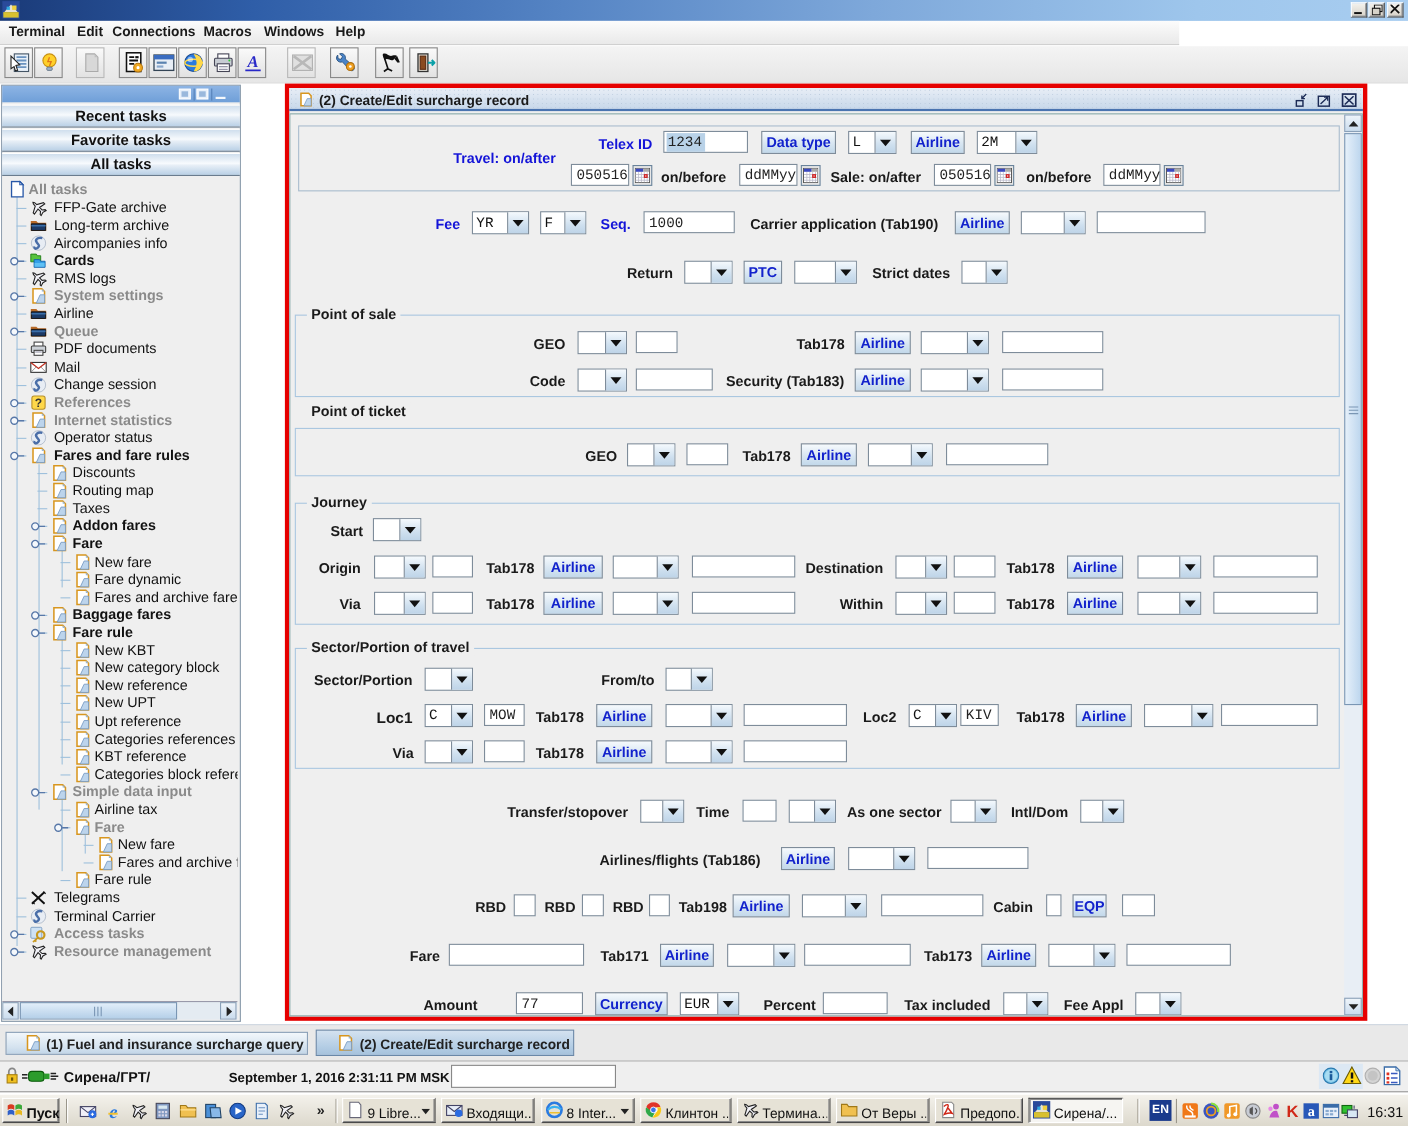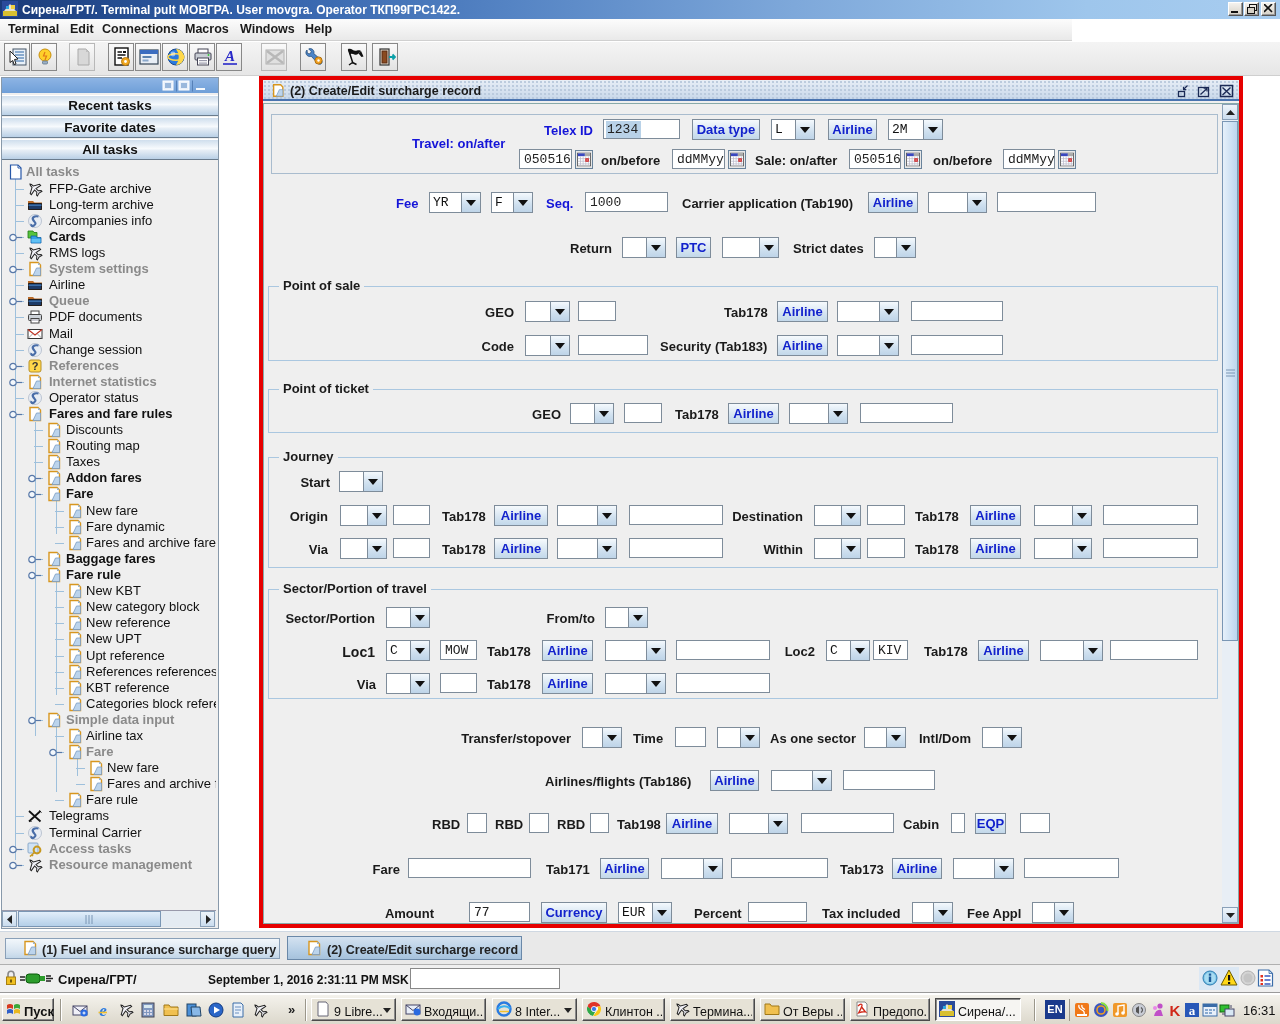--- a/index.html
+++ b/index.html
@@ -83,21 +83,20 @@
 </defs>
   </svg>
 <div class="a" style="left:0;top:0;width:1280px;height:19px;background:linear-gradient(90deg,#1a3a78,#2f5ea8 18%,#5584c4 40%,#7ea8da 62%,#9ec6ec 85%,#a8cdf0)">
     <svg class="a" style="left:2px;top:1px" width="16" height="16" viewBox="0 0 16 16">
       <rect x="0" y="0" width="16" height="16" fill="#2a4a9a"></rect>
       <rect x="1" y="10" width="14" height="5" fill="#d8c030"></rect>
       <path d="M2 10 L8 3 L14 10 Z" fill="#e8e2d0"></path>
       <rect x="4" y="5" width="3" height="3" fill="#30a8e0"></rect>
       <rect x="9" y="4" width="4" height="4" fill="#f0d040"></rect>
     </svg>
-    <span class="a" style="left:22px;top:3px;font:bold 12px &quot;Liberation Sans&quot;,sans-serif;color:#fff">Сирена/ГРТ/. Terminal pult МОВГРА. User movgra. Operator ТКП99ГРС1422.</span>
     <span class="a" style="left:1228px;top:2px;width:15px;height:14px;background:linear-gradient(#f4f2ee,#d6d2c8);border:1px solid #fff;border-right-color:#555;border-bottom-color:#555;box-shadow:inset -1px -1px 0 #999"></span>
     <span class="a" style="left:1244px;top:2px;width:15px;height:14px;background:linear-gradient(#f4f2ee,#d6d2c8);border:1px solid #fff;border-right-color:#555;border-bottom-color:#555;box-shadow:inset -1px -1px 0 #999"></span>
     <span class="a" style="left:1261px;top:2px;width:15px;height:14px;background:linear-gradient(#f4f2ee,#d6d2c8);border:1px solid #fff;border-right-color:#555;border-bottom-color:#555;box-shadow:inset -1px -1px 0 #999"></span>
     <svg class="a" style="left:1231px;top:4px" width="9" height="9">
       <rect x="0" y="7" width="7" height="2" fill="#111"></rect>
     </svg>
     <svg class="a" style="left:1247px;top:4px" width="10" height="10">
       <rect x="2.5" y="0.5" width="7" height="6" fill="none" stroke="#111"></rect>
       <rect x="0.5" y="3.5" width="7" height="6" fill="#d6d2c8" stroke="#111"></rect>
     </svg>
@@ -213,21 +212,21 @@
     <svg class="a" style="left:160px;top:2px" width="50" height="12">
       <rect x="1" y="1" width="10" height="9" fill="#e8f0fa" stroke="#fff"></rect>
       <rect x="3" y="3" width="6" height="5" fill="#9ab8dc"></rect>
       <rect x="14" y="0.5" width="1" height="11" fill="#5580b8"></rect>
       <rect x="17" y="1" width="10" height="9" fill="#e8f0fa" stroke="#fff"></rect>
       <rect x="19" y="3" width="6" height="5" fill="#9ab8dc"></rect>
       <rect x="30" y="0.5" width="1" height="11" fill="#5580b8"></rect>
       <rect x="34" y="8" width="9" height="2" fill="#f4f8fc"></rect>
     </svg>
     <div class="a" style="left:0;top:17px;width:216px;height:21px;background:linear-gradient(#cfdeed,#f7fafd 45%,#e6eef6 55%,#b9d0e6);border-bottom:1px solid #6a7c8e;border-top:1px solid #fff;text-align:center;font:bold 13.5px &quot;Liberation Sans&quot;,sans-serif;color:#111;padding-top:2px">Recent tasks</div>
-    <div class="a" style="left:0;top:39px;width:216px;height:21px;background:linear-gradient(#cfdeed,#f7fafd 45%,#e6eef6 55%,#b9d0e6);border-bottom:1px solid #6a7c8e;border-top:1px solid #fff;text-align:center;font:bold 13.5px &quot;Liberation Sans&quot;,sans-serif;color:#111;padding-top:2px">Favorite dates</div>
+    <div class="a" style="left:0;top:39px;width:216px;height:21px;background:linear-gradient(#cfdeed,#f7fafd 45%,#e6eef6 55%,#b9d0e6);border-bottom:1px solid #6a7c8e;border-top:1px solid #fff;text-align:center;font:bold 13.5px &quot;Liberation Sans&quot;,sans-serif;color:#111;padding-top:2px">Favorite tasks</div>
     <div class="a" style="left:0;top:61px;width:216px;height:21px;background:linear-gradient(#cfdeed,#f7fafd 45%,#e6eef6 55%,#b9d0e6);border-bottom:1px solid #6a7c8e;border-top:1px solid #fff;text-align:center;font:bold 13.5px &quot;Liberation Sans&quot;,sans-serif;color:#111;padding-top:2px">All tasks</div>
   </div>
 <div class="a" style="left:2px;top:160px;width:214px;height:767px;background:#efefef;overflow:hidden">
     <span class="a" style="left:13px;top:12px;width:1px;height:688.4000000000001px;background:#9ec0dc"></span>
     <span class="a" style="left:33px;top:262px;width:1px;height:313.6px;background:#9ec0dc"></span>
     <span class="a" style="left:54px;top:330px;width:1px;height:44.30000000000001px;background:#9ec0dc"></span>
     <span class="a" style="left:54px;top:411px;width:1px;height:124.30000000000007px;background:#9ec0dc"></span>
     <span class="a" style="left:54px;top:557px;width:1px;height:74.90000000000009px;background:#9ec0dc"></span>
     <span class="a" style="left:75px;top:590px;width:1px;height:25.800000000000068px;background:#9ec0dc"></span>
     <svg class="tic" style="left:6px;top:4px" width="15" height="16" viewBox="0 0 16 16">
@@ -421,21 +420,21 @@
     <span class="a" style="left:84px;top:471px;font:normal 13px &quot;Liberation Sans&quot;,sans-serif;color:#111;white-space:nowrap">New UPT</span>
     <span class="a" style="left:53px;top:496px;width:9px;height:1px;background:#9ec0dc"></span>
     <svg class="tic" style="left:65px;top:488px" width="15" height="16" viewBox="0 0 16 16">
       <use href="#page"></use>
     </svg>
     <span class="a" style="left:84px;top:488px;font:normal 13px &quot;Liberation Sans&quot;,sans-serif;color:#111;white-space:nowrap">Upt reference</span>
     <span class="a" style="left:53px;top:512px;width:9px;height:1px;background:#9ec0dc"></span>
     <svg class="tic" style="left:65px;top:504px" width="15" height="16" viewBox="0 0 16 16">
       <use href="#page"></use>
     </svg>
-    <span class="a" style="left:84px;top:504px;font:normal 13px &quot;Liberation Sans&quot;,sans-serif;color:#111;white-space:nowrap">References references</span>
+    <span class="a" style="left:84px;top:504px;font:normal 13px &quot;Liberation Sans&quot;,sans-serif;color:#111;white-space:nowrap">Categories references</span>
     <span class="a" style="left:53px;top:528px;width:9px;height:1px;background:#9ec0dc"></span>
     <svg class="tic" style="left:65px;top:520px" width="15" height="16" viewBox="0 0 16 16">
       <use href="#page"></use>
     </svg>
     <span class="a" style="left:84px;top:520px;font:normal 13px &quot;Liberation Sans&quot;,sans-serif;color:#111;white-space:nowrap">KBT reference</span>
     <span class="a" style="left:53px;top:544px;width:9px;height:1px;background:#9ec0dc"></span>
     <svg class="tic" style="left:65px;top:536px" width="15" height="16" viewBox="0 0 16 16">
       <use href="#page"></use>
     </svg>
     <span class="a" style="left:84px;top:536px;font:normal 13px &quot;Liberation Sans&quot;,sans-serif;color:#111;white-space:nowrap">Categories block referen</span>
@@ -645,21 +644,21 @@
   </span>
 <span class="tf" style="left:578px;top:335px;width:70px;height:20px"></span>
 <span class="lab" style="left:660px;top:339px;font-size:13px">Security (Tab183)</span>
 <span class="pbtn" style="left:777px;top:335px;width:51px">Airline</span>
 <span class="combo" style="left:837px;top:335px;width:62px">
     <i></i>
     <u></u>
   </span>
 <span class="tf" style="left:911px;top:335px;width:92px;height:20px"></span>
 <div class="grp" style="left:268px;top:389px;width:950px;height:44px"></div>
-<span class="gtit" style="left:279px;top:381px">Point of ticket</span>
+<span class="gtit" style="left:279px;top:366px">Point of ticket</span>
 <span class="lab" style="right:719px;top:407px;font-size:13px">GEO</span>
 <span class="combo" style="left:570px;top:403px;width:44px">
     <i></i>
     <u></u>
   </span>
 <span class="tf" style="left:624px;top:403px;width:38px;height:20px"></span>
 <span class="lab" style="left:675px;top:407px;font-size:13px">Tab178</span>
 <span class="pbtn" style="left:728px;top:403px;width:51px">Airline</span>
 <span class="combo" style="left:789px;top:403px;width:59px">
     <i></i>

